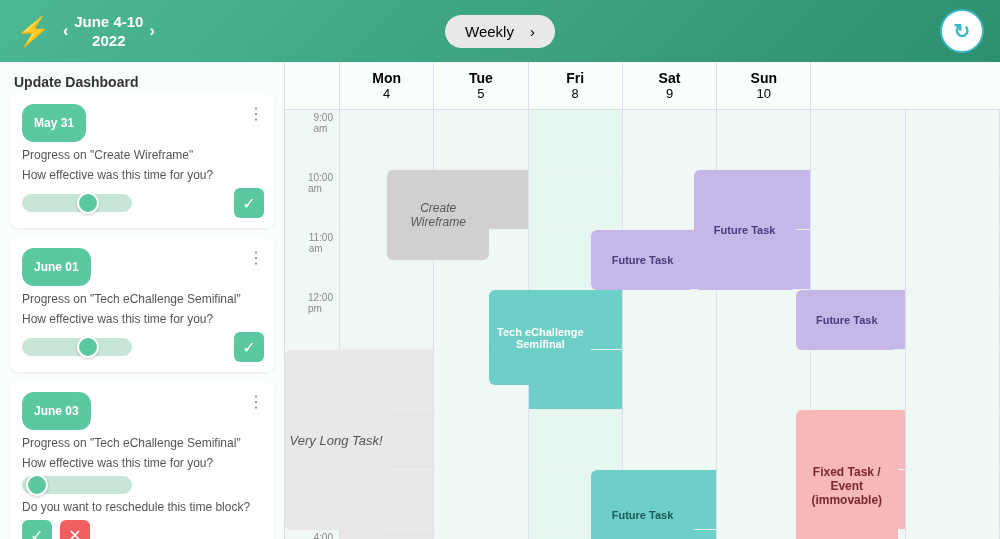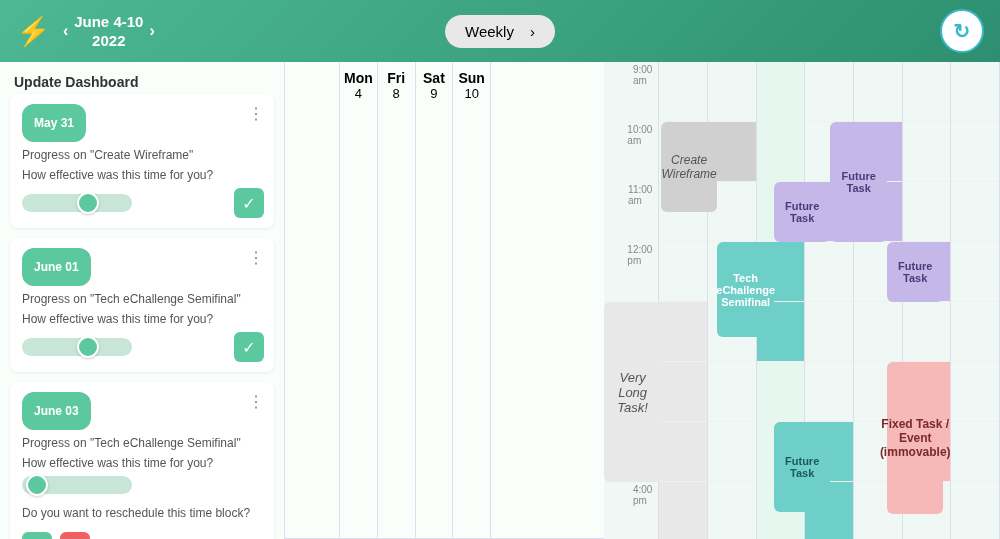--- a/index.html
+++ b/index.html
@@ -187,34 +187,34 @@
       color: white;
       font-size: 16px;
       cursor: pointer;
       display: flex;
       align-items: center;
       justify-content: center;
     }
     .reschedule-label {
       font-size: 12px;
       color: #555;
-      margin: 12px 0;
+      margin: 6px 0;
     }
     .action-row {
       display: flex;
       gap: 8px;
       margin-top: 4px;
     }
 
     
     .calendar {
       flex: 1;
       overflow: hidden;
       display: flex;
-      flex-direction: row;
+      flex-direction: column;
     }
     .cal-header {
       display: grid;
       grid-template-columns: 55px repeat(7, 1fr);
       border-bottom: 1px solid #dde;
       background: #f9fefb;
     }
     .cal-header-spacer {
       border-right: 1px solid #dde;
     }
@@ -384,20 +384,24 @@
 
   <div class="calendar">
 
     <div class="cal-header">
       <div class="cal-header-spacer"></div>
       <div class="cal-day-header">
         <div class="cal-day-name">Mon</div>
         <div class="cal-day-num">4</div>
       </div>
       <div class="cal-day-header">
+        <div class="cal-day-name">Tue</div>
+        <div class="cal-day-num">5</div>
+      </div>
+      <div class="cal-day-header">
         <div class="cal-day-name">Fri</div>
         <div class="cal-day-num">8</div>
       </div>
       <div class="cal-day-header">
         <div class="cal-day-name">Sat</div>
         <div class="cal-day-num">9</div>
       </div>
       <div class="cal-day-header">
         <div class="cal-day-name">Sun</div>
         <div class="cal-day-num">10</div>

